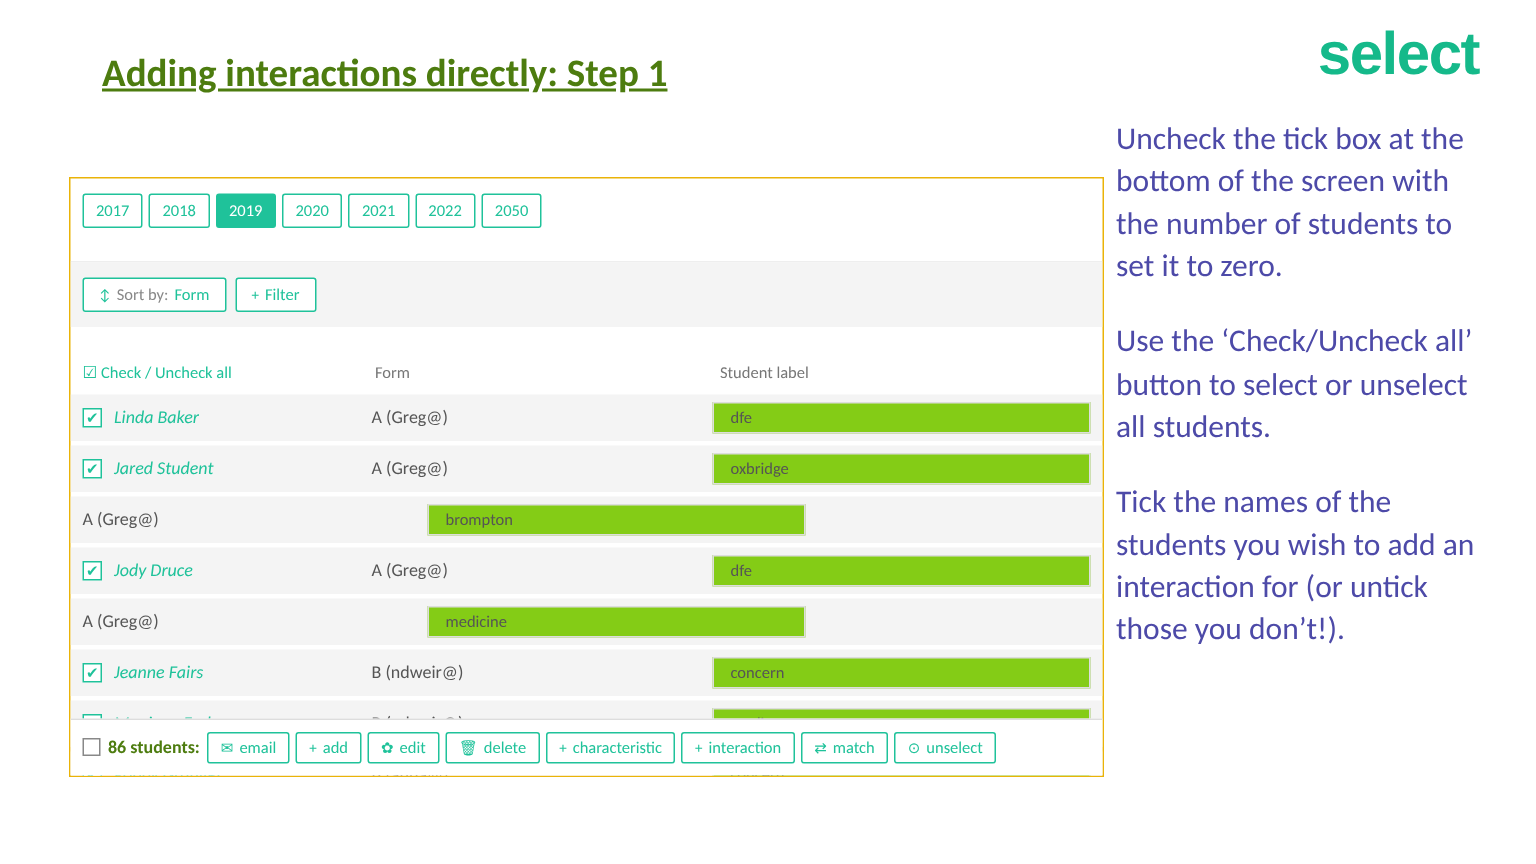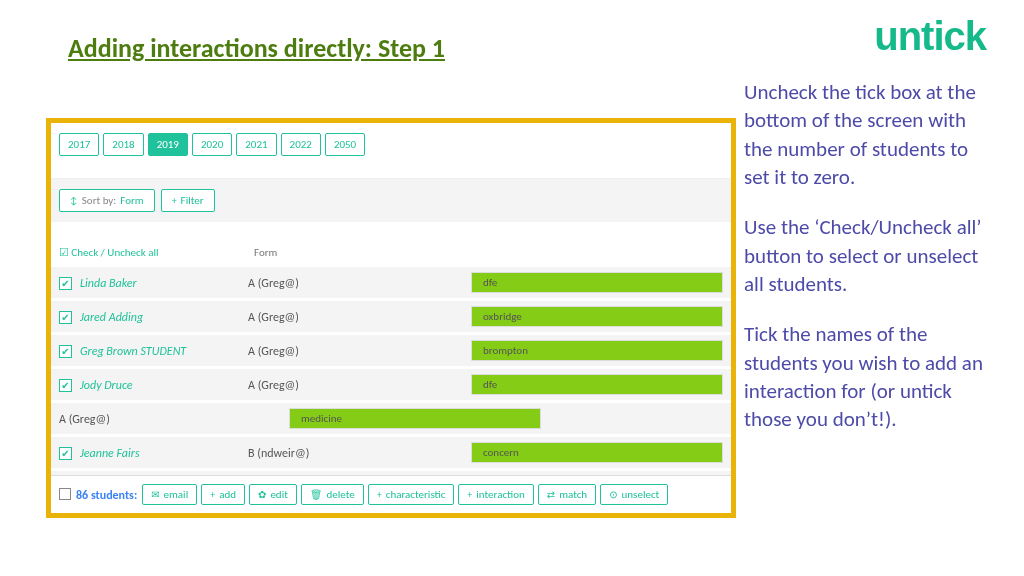--- a/index.html
+++ b/index.html
@@ -39,21 +39,21 @@
     line-height: 1.35;
   }
   .instructions p { margin-bottom: 22px; }
 
   .screenshot {
     position: absolute;
     left: 46px;
     top: 118px;
     width: 690px;
     height: 400px;
-    border: 5px solid #eab308;
+    border: 1px solid #eab308;
     background: #fff;
     font-size: 11px;
     color: #555;
     overflow: hidden;
   }
   .year-tabs {
     display: flex;
     gap: 0;
     padding: 10px 8px 22px 8px;
     border-bottom: 1px solid #eee;
@@ -136,21 +136,21 @@
     position: absolute;
     left: 0; right: 0; bottom: 0;
     background: #fff;
     border-top: 1px solid #ddd;
     padding: 8px;
     display: flex;
     align-items: center;
     gap: 5px;
   }
   .footer-count {
-    color: #3b82f6;
+    color: #4d7c0f;
     font-weight: bold;
     font-size: 12px;
     display: flex;
     align-items: flex-start;
     gap: 5px;
   }
   .footer-count .ubox {
     width: 12px; height: 12px; border: 1px solid #888; display: inline-block;
   }
   .fbtns { display: flex; gap: 4px; }
@@ -164,21 +164,21 @@
     display: inline-flex;
     gap: 4px;
     align-items: center;
   }
   .ico { font-size: 10px; }
 </style>
 </head>
 <body>
 
 <div class="title">Adding interactions directly: Step 1</div>
-<div class="logo">untick</div>
+<div class="logo">select</div>
 
 <div class="instructions">
   <p>Uncheck the tick box at the bottom of the screen with the number of students to set it to zero.</p>
   <p>Use the ‘Check/Uncheck all’ button to select or unselect all students.</p>
   <p>Tick the names of the students you wish to add an interaction for (or untick those you don’t!).</p>
 </div>
 
 <div class="screenshot">
 
   <div class="year-tabs">
@@ -199,39 +199,39 @@
     </span>
     <span class="pillbtn">
       <span class="ico">+</span>
       <span>Filter</span>
     </span>
   </div>
 
   <div class="table-head">
     <div class="col1"><span class="check-all">Check / Uncheck all</span></div>
     <div class="col2">Form</div>
+    <div class="col3">Student label</div>
   </div>
 
   <div class="rows">
     <div class="row">
       <div class="col1"><span class="cb"></span><span class="name">Linda Baker</span></div>
       <div class="col2 form">A (Greg@)</div>
       <div class="col3">
           <div class="labelbox">dfe</div>
         </div>
     </div>
     <div class="row">
-      <div class="col1"><span class="cb"></span><span class="name">Jared Adding</span></div>
+      <div class="col1"><span class="cb"></span><span class="name">Jared Student</span></div>
       <div class="col2 form">A (Greg@)</div>
       <div class="col3">
           <div class="labelbox">oxbridge</div>
         </div>
     </div>
     <div class="row">
-      <div class="col1"><span class="cb"></span><span class="name">Greg Brown STUDENT</span></div>
       <div class="col2 form">A (Greg@)</div>
       <div class="col3">
           <div class="labelbox">brompton</div>
         </div>
     </div>
     <div class="row">
       <div class="col1"><span class="cb"></span><span class="name">Jody Druce</span></div>
       <div class="col2 form">A (Greg@)</div>
       <div class="col3">
           <div class="labelbox">dfe</div>

